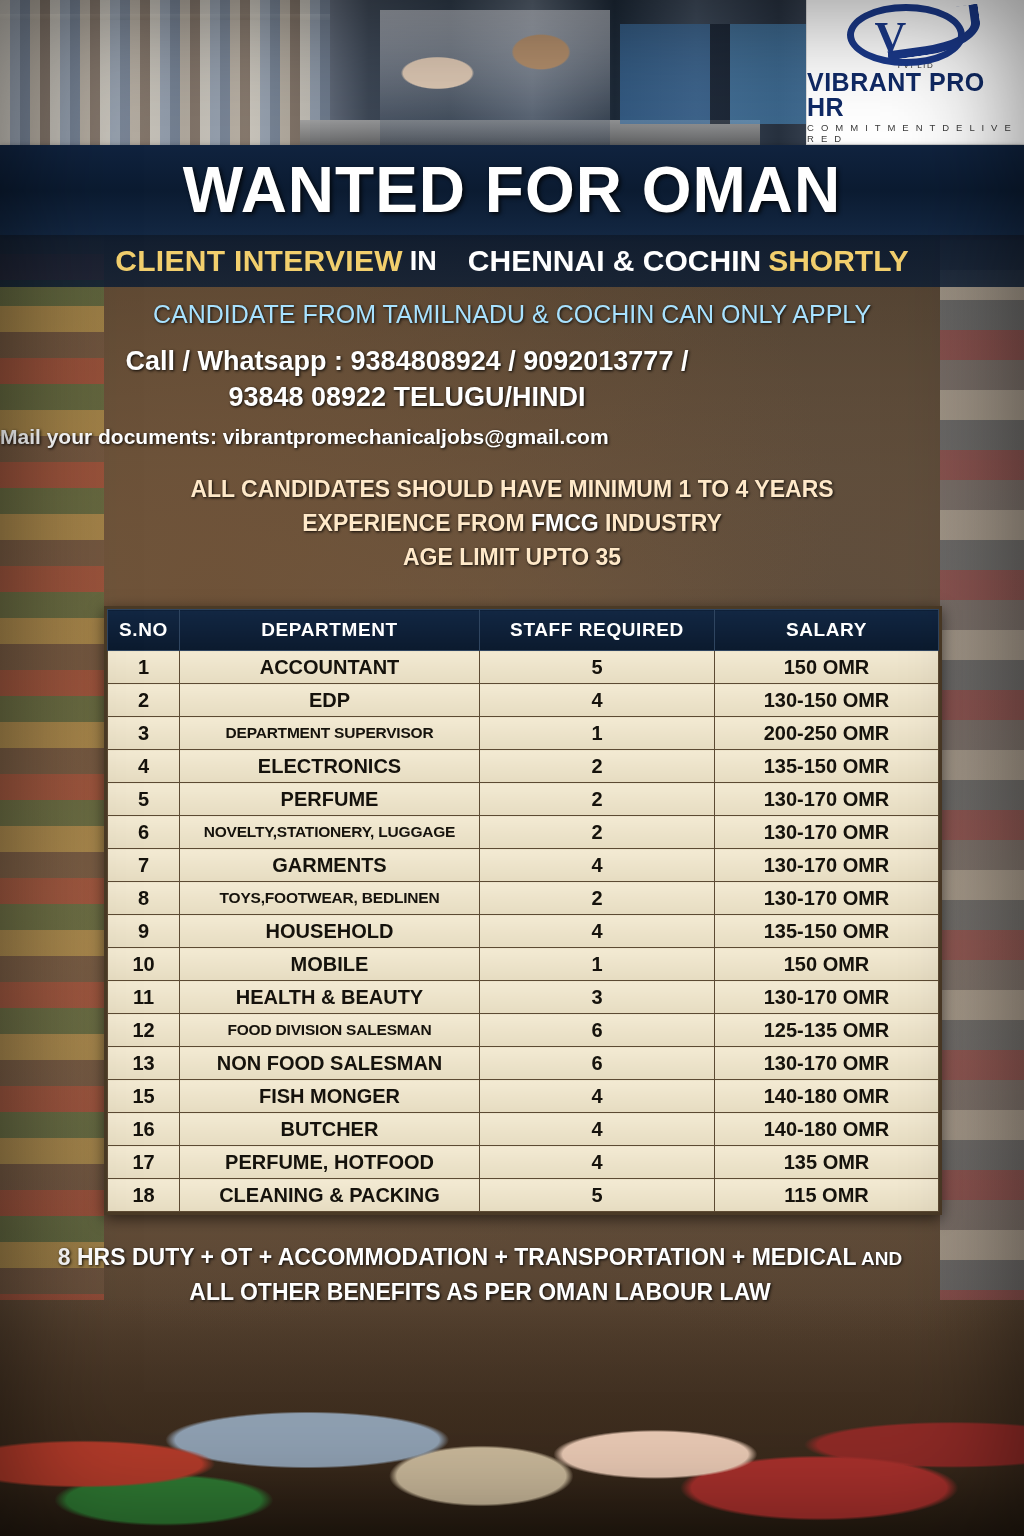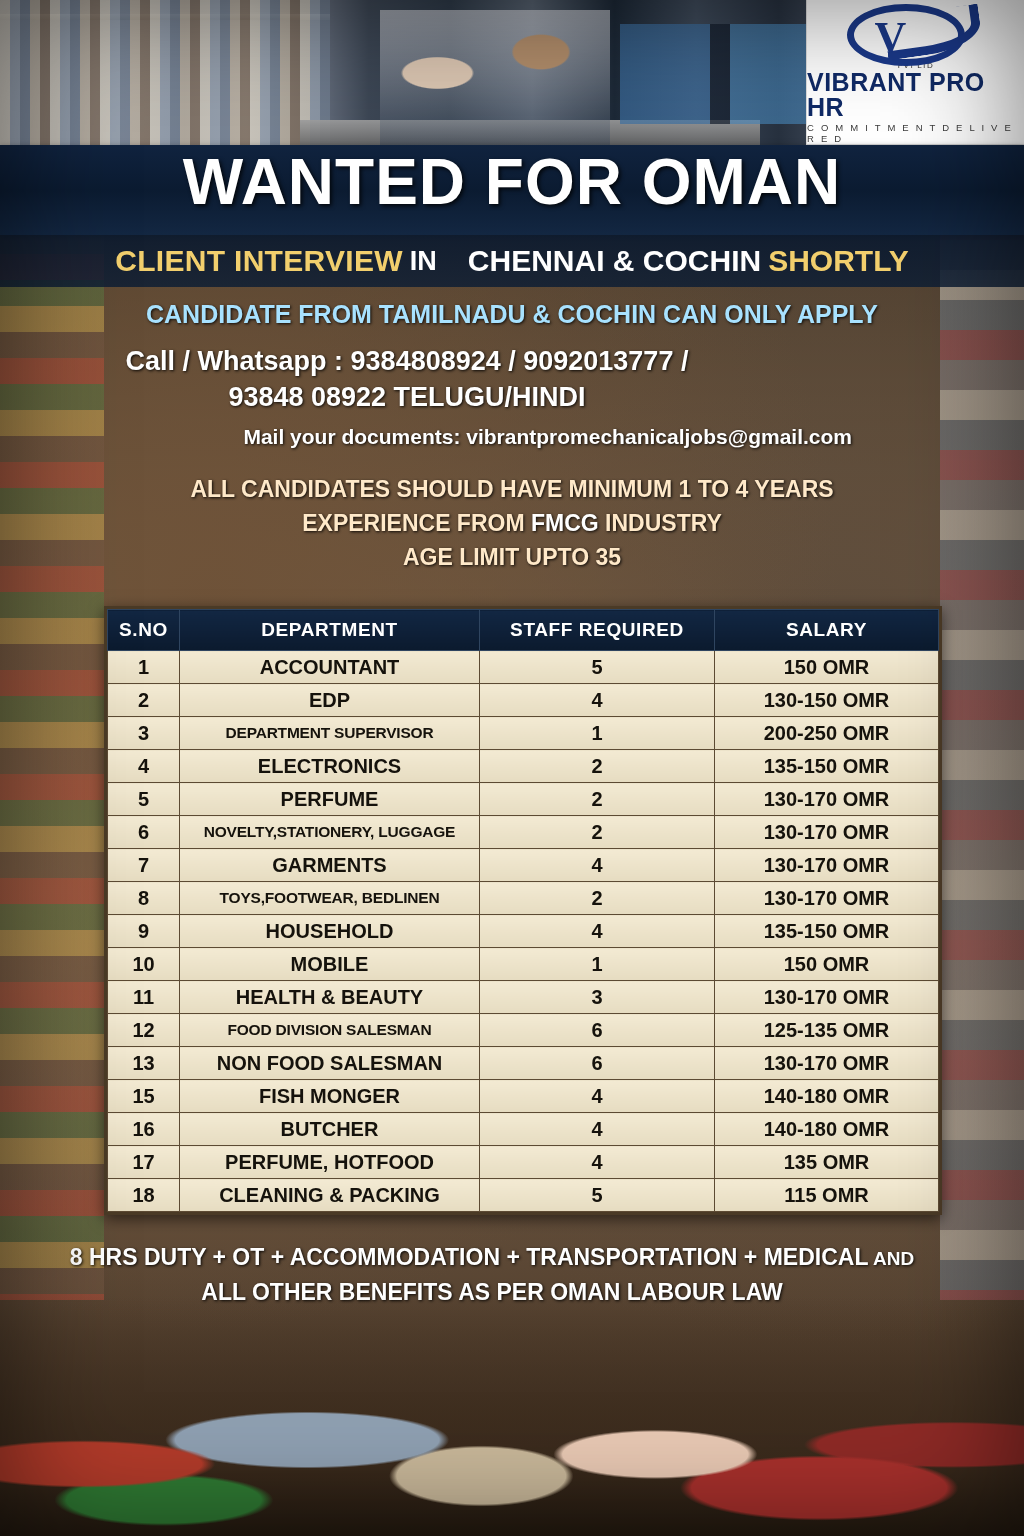--- a/index.html
+++ b/index.html
@@ -90,58 +90,58 @@
   .logo-name {
     font-size: 25px; font-weight: bold; color: #102a66; letter-spacing: .5px;
     font-family: "Liberation Sans", sans-serif; line-height: 1;
   }
   .logo-tag { font-size: 9.5px; color: #3b3b3b; letter-spacing: 2.2px; margin-top: 2px;}
 
   
   .headline-band {
     position: absolute; top: 145px; left: 0; width: 1024px; height: 90px;
     background: linear-gradient(180deg, #10233f 0%, #0b1b31 50%, #132742 100%);
-    display:flex; align-items:flex-start; justify-content:center;
+    display:flex; align-items:center; justify-content:center;
     box-shadow: 0 2px 6px rgba(0,0,0,.5);
   }
   .headline {
     font-size: 64px; font-weight: bold; color: #ffffff;
     letter-spacing: 1px; text-shadow: 2px 2px 4px rgba(0,0,0,.8);
     font-family: "Liberation Sans", sans-serif;
   }
 
   .subband {
     position:absolute; top: 235px; left:0; width: 1024px; height: 52px;
     background: linear-gradient(180deg, rgba(12,26,46,.92), rgba(14,30,52,.85));
     display:flex; align-items:center; justify-content:center;
   }
   .subband .t1 { font-size: 30px; font-weight: bold; color: #f2cf6d; letter-spacing:.3px;}
   .subband .t2 { font-size: 27px; font-weight: bold; color: #ffffff; margin: 0 7px;}
   .subband .t3 { font-size: 30px; font-weight: bold; color: #ffffff; margin-left: 24px; }
   .subband .t4 { font-size: 30px; font-weight: bold; color: #f2cf6d; margin-left:7px;}
 
   .eligibility {
     position:absolute; top: 300px; left:0; width:1024px; text-align:center;
-    font-size: 25px; font-weight: bold; color: #a8e2ff;
+    font-size: 25px; font-weight: normal; color: #a8e2ff;
     text-shadow: 1px 1px 3px rgba(0,0,0,.85);
   }
 
   .contact {
     position:absolute; top: 344px; left: 0; width: 814px; text-align:center;
   }
   .contact .line1 {
     font-size: 27px; font-weight: bold; color: #ffffff;
     text-shadow: 1px 1px 3px rgba(0,0,0,.9); line-height: 1.32;
   }
   .contact .line2 {
     font-size: 27px; font-weight: bold; color: #ffffff;
     text-shadow: 1px 1px 3px rgba(0,0,0,.9); line-height: 1.32;
   }
   .mailline {
-    position:absolute; top: 425px; left:0; width:852px; text-align:right;
+    position:absolute; top: 425px; left:0; width:852px; text-align:left;
     font-size: 21px; font-weight: bold; color: #ffffff;
     text-shadow: 1px 1px 3px rgba(0,0,0,.9);
   }
 
   .expblock {
     position:absolute; top: 472px; left:0; width: 1024px; text-align:center;
   }
   .expblock div {
     font-size: 23px; font-weight: bold; color: #ffe9c9;
     text-shadow: 1px 1px 3px rgba(0,0,0,.9); line-height: 1.48;
@@ -170,21 +170,21 @@
     background: linear-gradient(180deg,#f3ead3,#e6dcc1);
     height: 33px;
   }
   tbody td.sno { width: 72px; font-size: 20px; }
   tbody td.dept { width: 300px; font-size: 20px; }
   tbody td.dept.small { font-size: 15.5px; letter-spacing: -0.2px;}
   tbody td.staff { width: 235px; font-size: 20px; }
   tbody td.salary { font-size: 20px; }
 
   .footer-note {
-    position:absolute; top: 1240px; left: 12px; width: 960px; text-align:center;
+    position:absolute; top: 1240px; left: 0; width: 960px; text-align:center;
   }
   .footer-note .l1 {
     font-size: 23px; font-weight: bold; color: #ffffff;
     text-shadow: 1px 1px 3px rgba(0,0,0,.9); line-height: 1.5;
   }
   .footer-note .l1 .and { font-size: 19px; }
   .footer-note .l2 {
     font-size: 23px; font-weight: bold; color: #ffffff;
     text-shadow: 1px 1px 3px rgba(0,0,0,.9); line-height: 1.5;
   }

